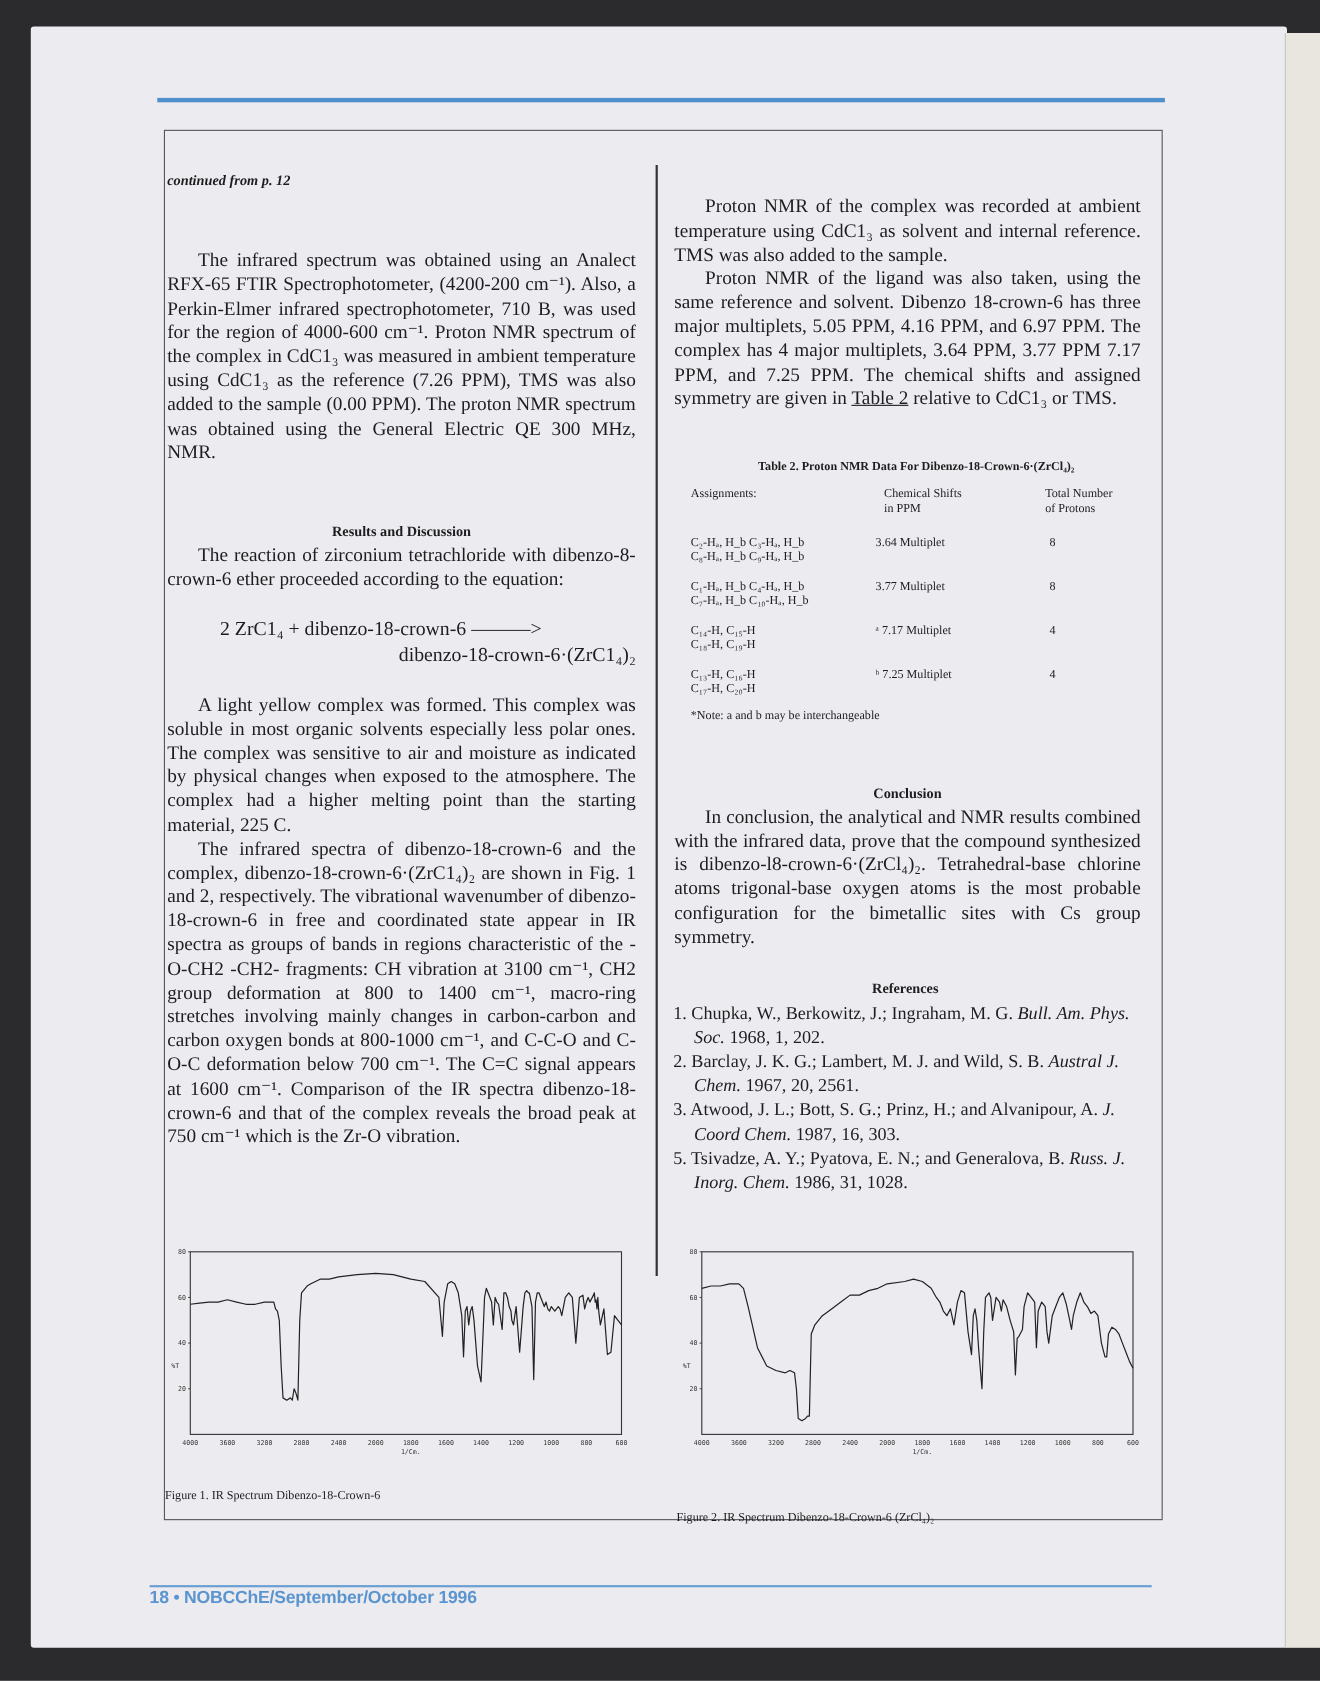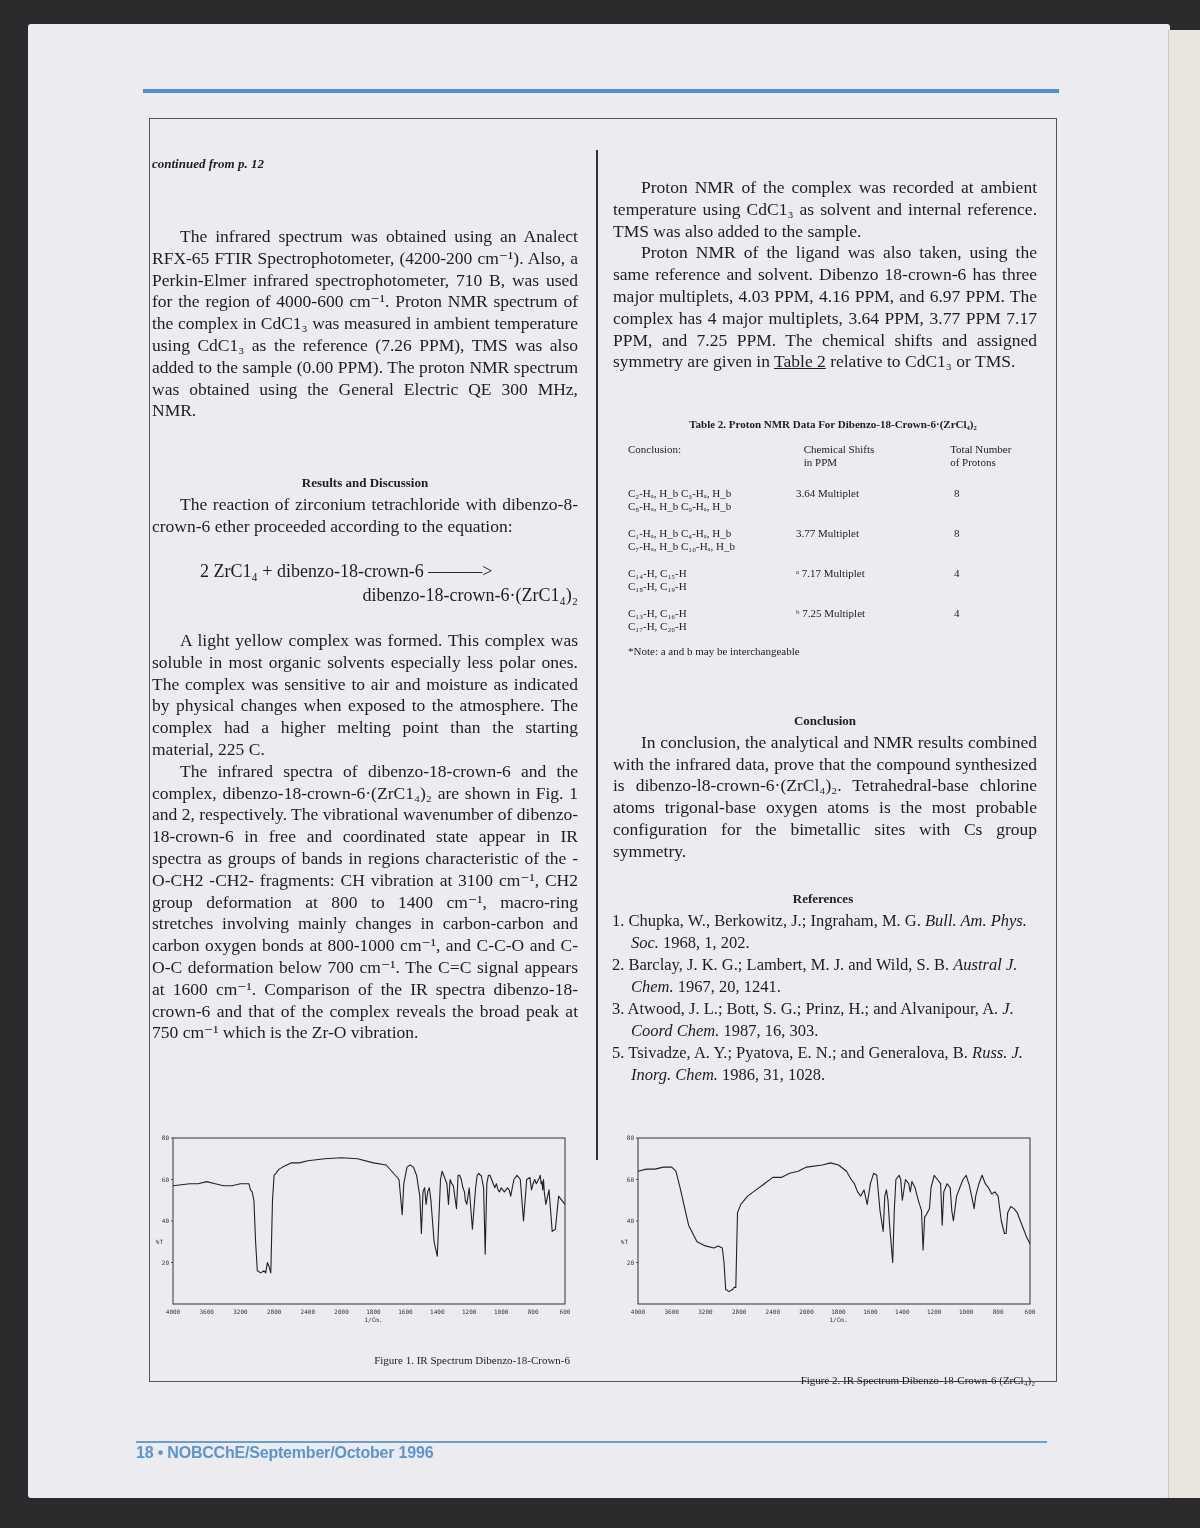--- a/index.html
+++ b/index.html
@@ -22,21 +22,21 @@
   .table{position:absolute;left:628px;top:418px;width:410px;font-size:11px;line-height:13px;}
   .table .ttl{text-align:center;font-weight:bold;font-size:11px;margin-bottom:12px;}
   .trow{display:flex;}
   .c1{width:180px;}
   .c2{width:150px;}
   .c3{width:90px;}
   .refs{position:absolute;left:608px;top:888px;width:430px;font-size:16.5px;line-height:22px;}
   .ref{padding-left:23px;text-indent:-19px;margin:0;}
   .ref i{font-style:italic;}
   .fig{position:absolute;}
-  .figcap{position:absolute;font-size:11px;text-align:right;}
+  .figcap{position:absolute;font-size:11px;text-align:left;}
   svg text{font-family:"DejaVu Sans Mono",monospace;font-size:6px;fill:#333;}
   u{text-decoration:underline;}
 </style>
 </head>
 <body>
 
 <div class="page"></div>
 <div class="rightpage"></div>
 <div class="topline"></div>
 <div class="frame"></div>
@@ -56,27 +56,27 @@
 <div class="eq" style="top:560px;padding-left:48px;">2 ZrC1₄ + dibenzo-18-crown-6 ———&gt;</div>
 <div class="eq" style="top:584px;text-align:right;">dibenzo-18-crown-6·(ZrC1₄)₂</div>
 
 <div class="col left" style="top:630px;">
   <p class="ind">A light yellow complex was formed. This complex was soluble in most organic solvents especially less polar ones. The complex was sensitive to air and moisture as indicated by physical changes when exposed to the atmosphere. The complex had a higher melting point than the starting material, 225 C.</p>
   <p class="ind">The infrared spectra of dibenzo-18-crown-6 and the complex, dibenzo-18-crown-6·(ZrC1₄)₂ are shown in Fig. 1 and 2, respectively. The vibrational wavenumber of dibenzo-18-crown-6 in free and coordinated state appear in IR spectra as groups of bands in regions characteristic of the -O-CH2 -CH2- fragments: CH vibration at 3100 cm⁻¹, CH2 group deformation at 800 to 1400 cm⁻¹, macro-ring stretches involving mainly changes in carbon-carbon and carbon oxygen bonds at 800-1000 cm⁻¹, and C-C-O and C-O-C deformation below 700 cm⁻¹. The C=C signal appears at 1600 cm⁻¹. Comparison of the IR spectra dibenzo-18-crown-6 and that of the complex reveals the broad peak at 750 cm⁻¹ which is the Zr-O vibration.</p>
 </div>
 
 <div class="col right" style="top:177px;">
   <p class="ind">Proton NMR of the complex was recorded at ambient temperature using CdC1₃ as solvent and internal reference. TMS was also added to the sample.</p>
-  <p class="ind"><span>Proton NMR of the ligand was also taken, using the same reference and solvent. Dibenzo 18-crown-6 has three major multiplets, 4.03 PPM, 4.16 PPM, and 6.97 PPM. The complex has 4 major multiplets, 3.64 PPM, 3.77 PPM 7.17 PPM, and 7.25 PPM. The chemical shifts and assigned symmetry are given in </span><u>Table 2</u><span> relative to CdC1₃ or TMS.</span></p>
+  <p class="ind"><span>Proton NMR of the ligand was also taken, using the same reference and solvent. Dibenzo 18-crown-6 has three major multiplets, 5.05 PPM, 4.16 PPM, and 6.97 PPM. The complex has 4 major multiplets, 3.64 PPM, 3.77 PPM 7.17 PPM, and 7.25 PPM. The chemical shifts and assigned symmetry are given in </span><u>Table 2</u><span> relative to CdC1₃ or TMS.</span></p>
 </div>
 
 <div class="table">
   <div class="ttl">Table 2. Proton NMR Data For Dibenzo-18-Crown-6·(ZrCl₄)₂</div>
   <div class="trow" style="margin-bottom:18px;">
-    <div class="c1">Conclusion:</div>
+    <div class="c1">Assignments:</div>
     <div class="c2" style="white-space:pre-line;">Chemical Shifts
 in  PPM</div>
     <div class="c3" style="white-space:pre-line;font-family:Liberation Serif, serif;">Total Number
 of Protons</div>
   </div>
   <div class="trow" style="margin-bottom:14px;">
     <div class="c1">
         <div>C₂-Hₐ, H_b  C₃-Hₐ, H_b</div>
         <div>C₈-Hₐ, H_b  C₉-Hₐ, H_b</div>
       </div>
@@ -111,21 +111,21 @@
 </div>
 
 <div class="col right" style="top:710px;">
   <h3>Conclusion</h3>
   <p class="ind">In conclusion, the analytical and NMR results combined with the infrared data, prove that the compound synthesized is dibenzo-l8-crown-6·(ZrCl₄)₂. Tetrahedral-base chlorine atoms trigonal-base oxygen atoms is the most probable configuration for the bimetallic sites with Cs group symmetry.</p>
 </div>
 
 <div class="refs">
   <h3>References</h3>
   <p class="ref"><span>1. Chupka, W., Berkowitz, J.; Ingraham, M. G. </span><i>Bull. Am. Phys. Soc.</i><span> 1968, 1, 202.</span></p>
-  <p class="ref"><span>2. Barclay, J. K. G.; Lambert, M. J. and Wild, S. B. </span><i>Austral J. Chem.</i><span> 1967, 20, 1241.</span></p>
+  <p class="ref"><span>2. Barclay, J. K. G.; Lambert, M. J. and Wild, S. B. </span><i>Austral J. Chem.</i><span> 1967, 20, 2561.</span></p>
   <p class="ref"><span>3. Atwood, J. L.; Bott, S. G.; Prinz, H.; and Alvanipour, A. </span><i>J. Coord Chem.</i><span> 1987, 16, 303.</span></p>
   <p class="ref"><span>5. Tsivadze, A. Y.; Pyatova, E. N.; and Generalova, B. </span><i>Russ. J. Inorg. Chem.</i><span> 1986, 31, 1028.</span></p>
 </div>
 
 <svg class="fig" id="fig1" style="left:145px;top:1128px;" width="430" height="210">
     <rect x="28" y="10" width="392" height="166" fill="none" stroke="#333" stroke-width="1"></rect>
     <text x="28" y="186" text-anchor="middle">4000</text>
     <text x="61.712" y="186" text-anchor="middle">3600</text>
     <text x="95.424" y="186" text-anchor="middle">3200</text>
     <text x="129.136" y="186" text-anchor="middle">2800</text>

